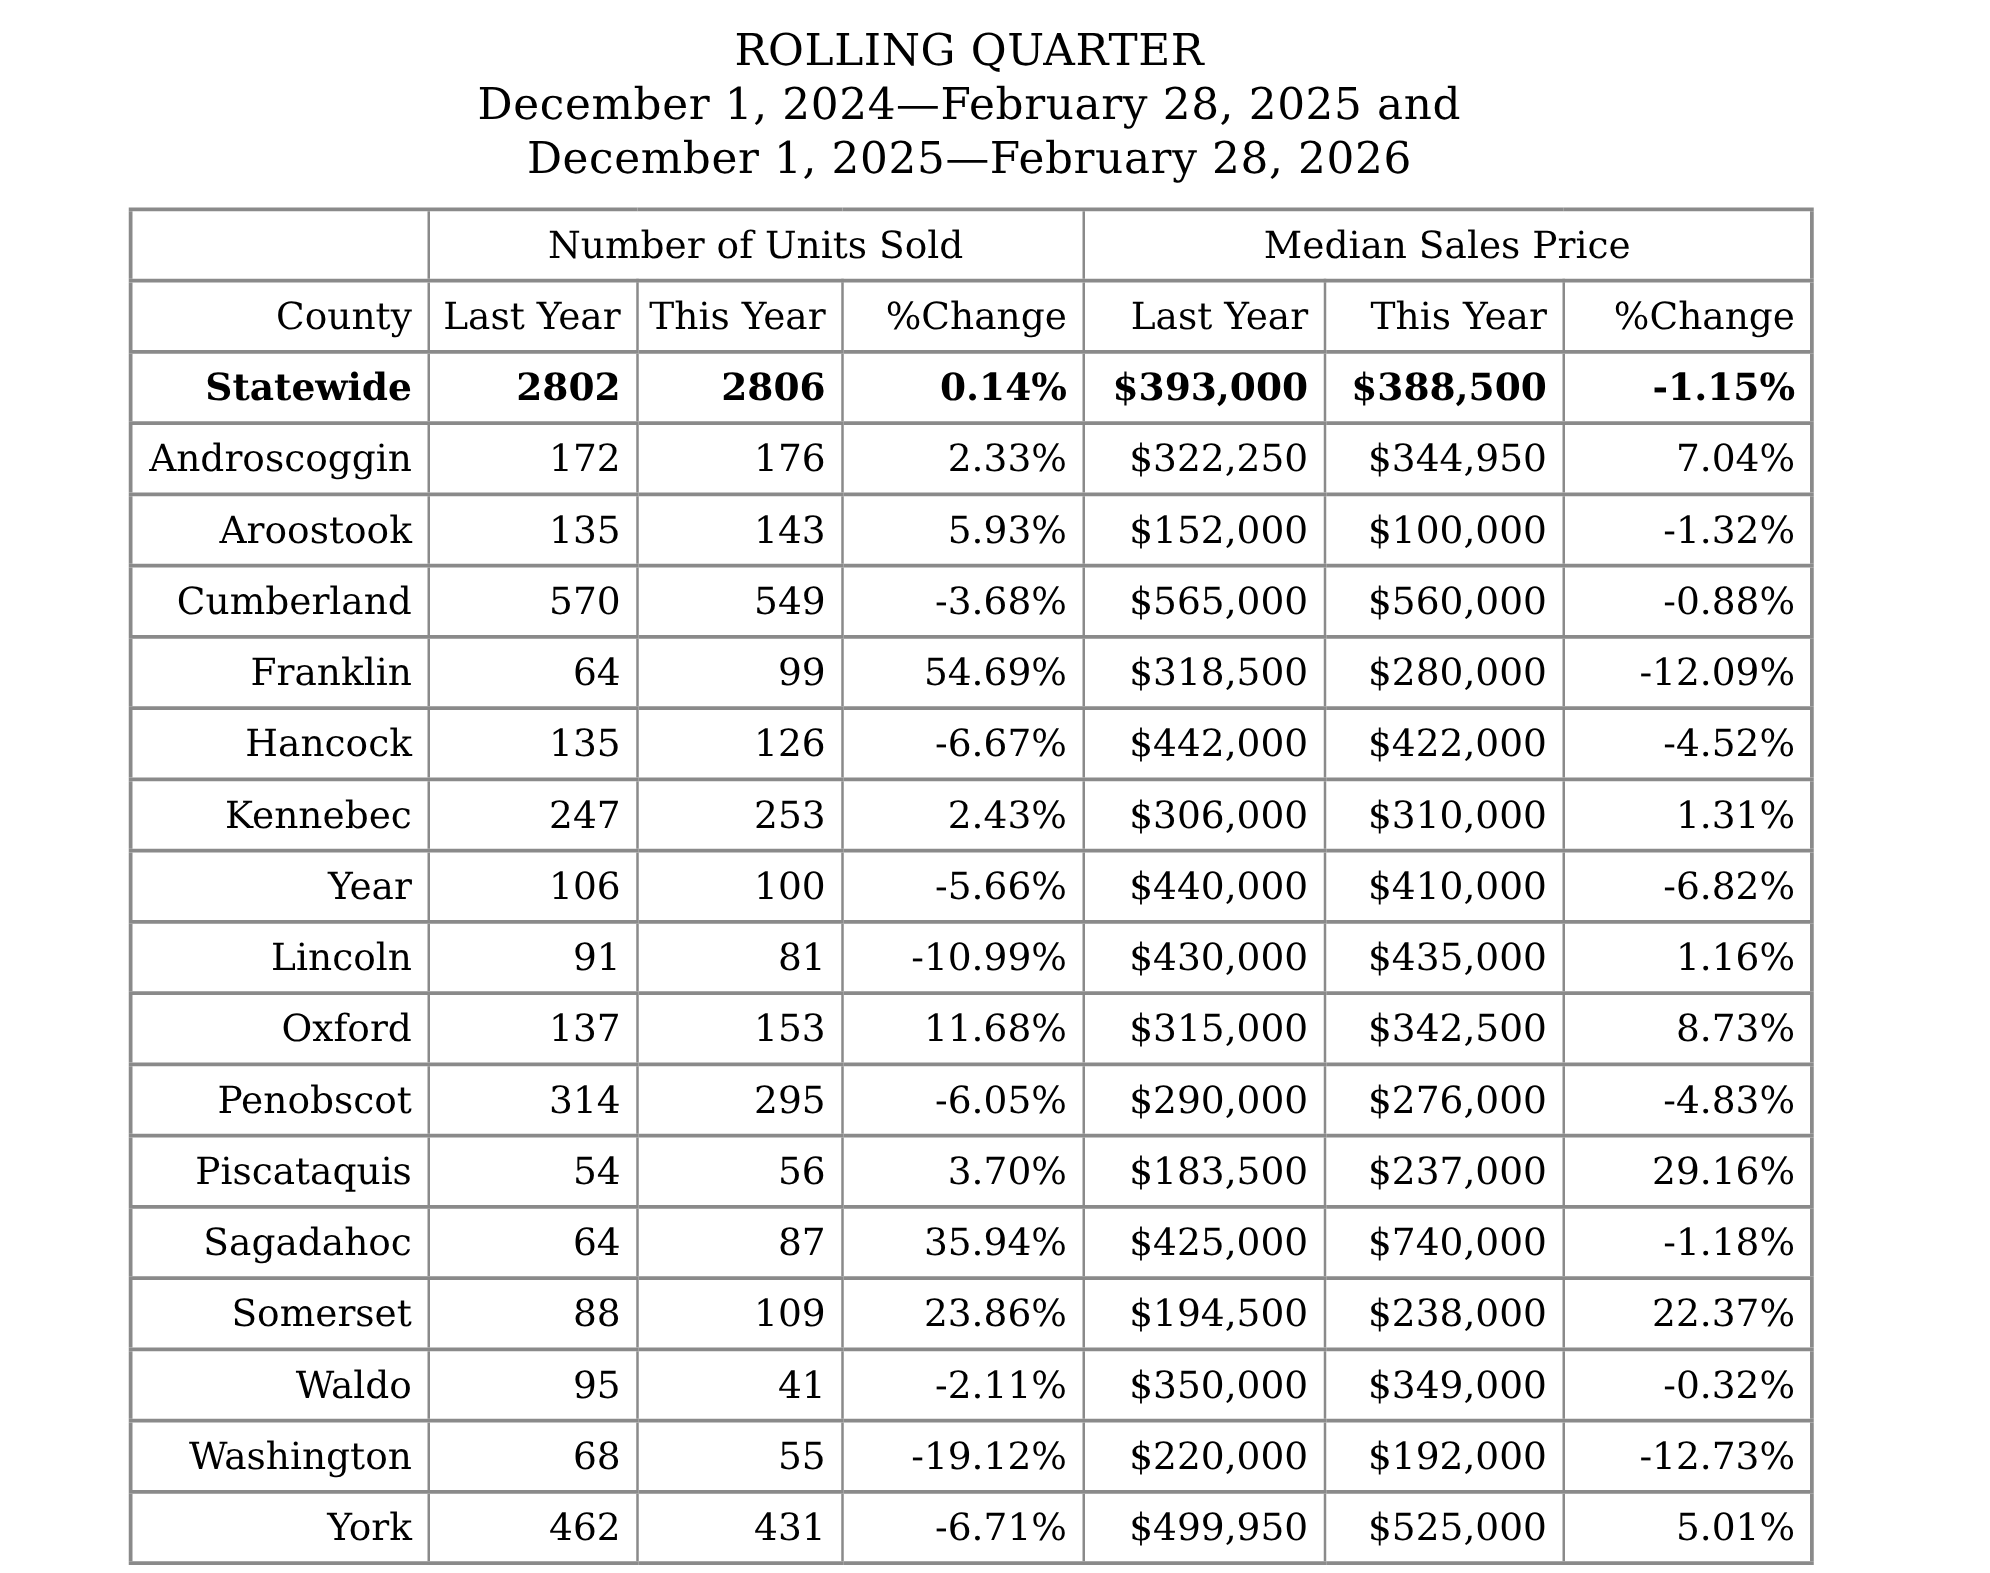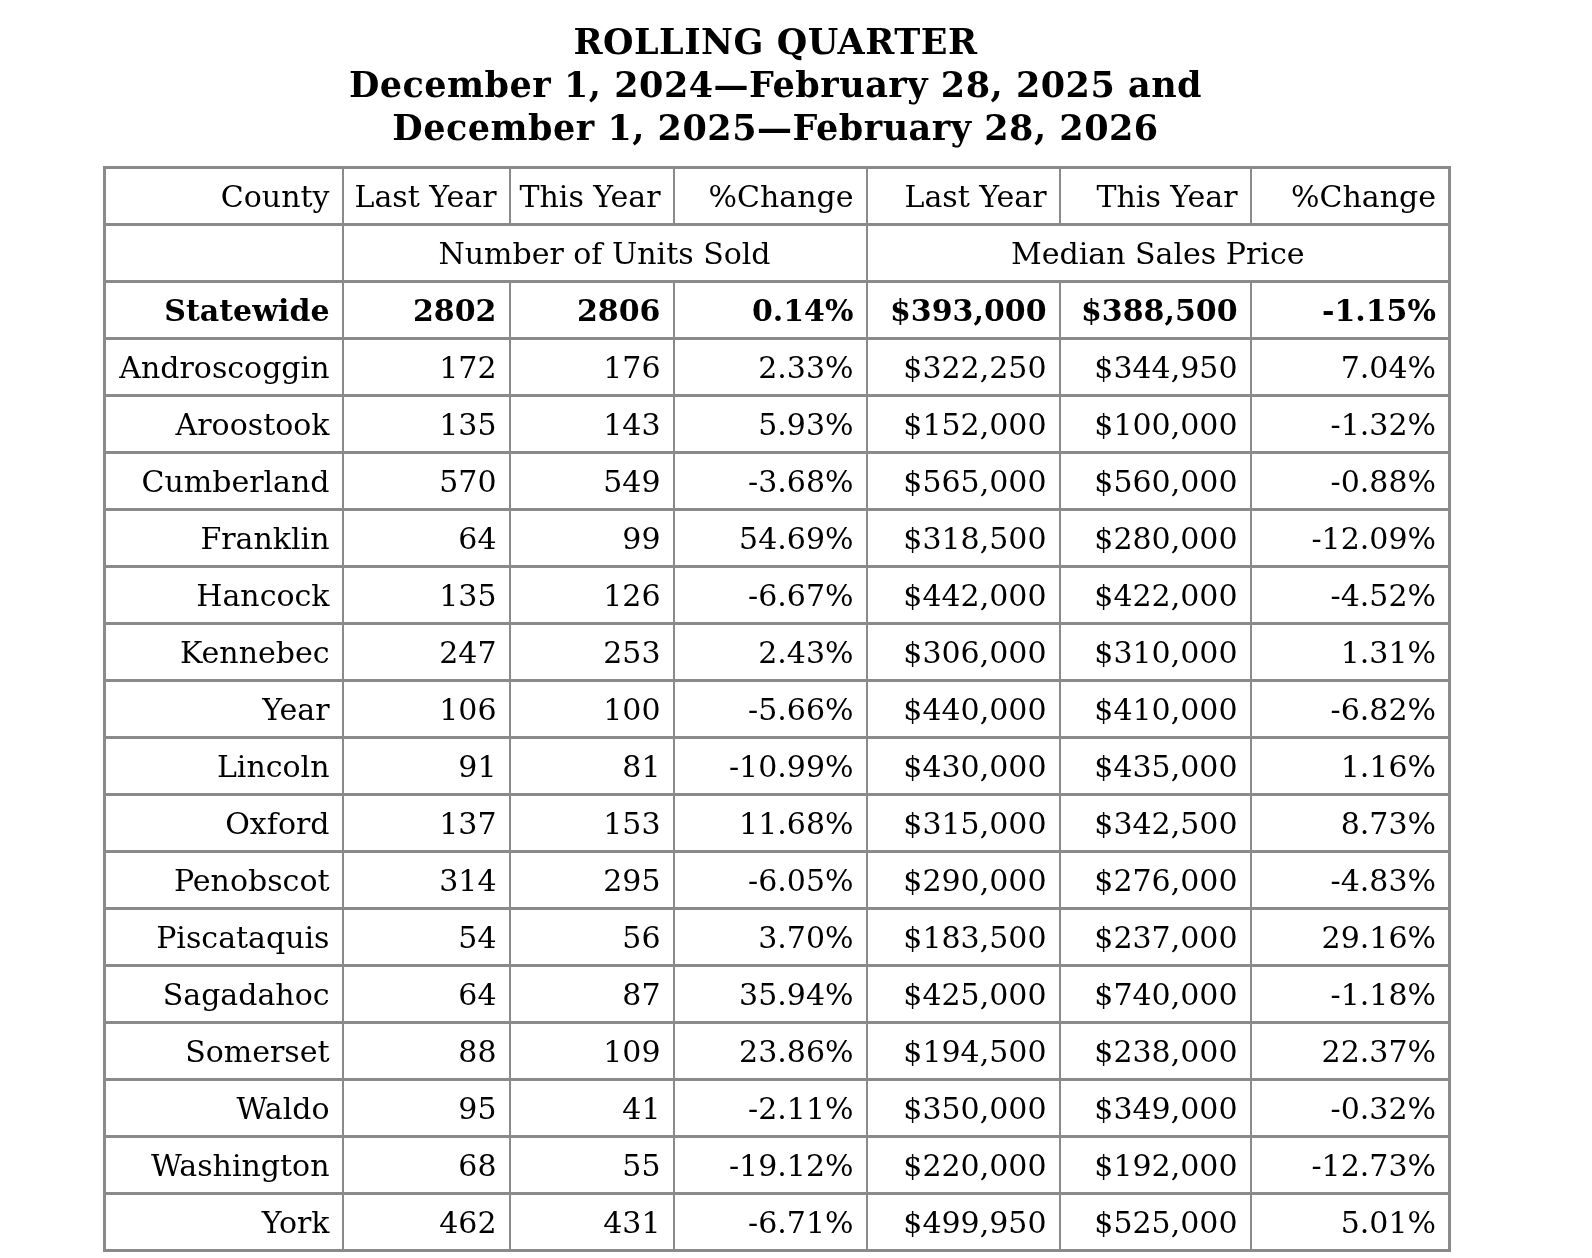--- a/index.html
+++ b/index.html
@@ -11,21 +11,21 @@
     color: #000000;
     overflow: hidden;
   }
   .page {
     padding-top: 20px;
     padding-left: 103px;
   }
   .title-block {
     width: 1345px;
     text-align: center;
-    font-weight: bold;
+    font-weight: normal;
     font-size: 35px;
     line-height: 43px;
     letter-spacing: 0.5px;
   }
   table.stats {
     margin-top: 17px;
     border-collapse: collapse;
     table-layout: fixed;
     width: 1345px;
     border: 3px solid #8a8a8a;
@@ -65,32 +65,32 @@
       <col style="width:238px">
         <col style="width:167px">
         <col style="width:164px">
         <col style="width:193px">
       <col style="width:193px">
         <col style="width:191px">
         <col style="width:199px">
     </colgroup>
     <thead>
       <tr>
+        <th></th>
+        <th class="group" colspan="3">Number of Units Sold</th>
+        <th class="group" colspan="3">Median Sales Price</th>
+      </tr>
+      <tr>
         <th>County</th>
         <th>Last Year</th>
         <th>This Year</th>
         <th>%Change</th>
         <th>Last Year</th>
         <th>This Year</th>
         <th>%Change</th>
-      </tr>
-      <tr>
-        <th></th>
-        <th class="group" colspan="3">Number of Units Sold</th>
-        <th class="group" colspan="3">Median Sales Price</th>
       </tr>
     </thead>
     <tbody>
       <tr class="statewide">
         <td class="county">Statewide</td>
         <td>2802</td>
         <td>2806</td>
         <td>0.14%</td>
         <td>$393,000</td>
         <td>$388,500</td>

